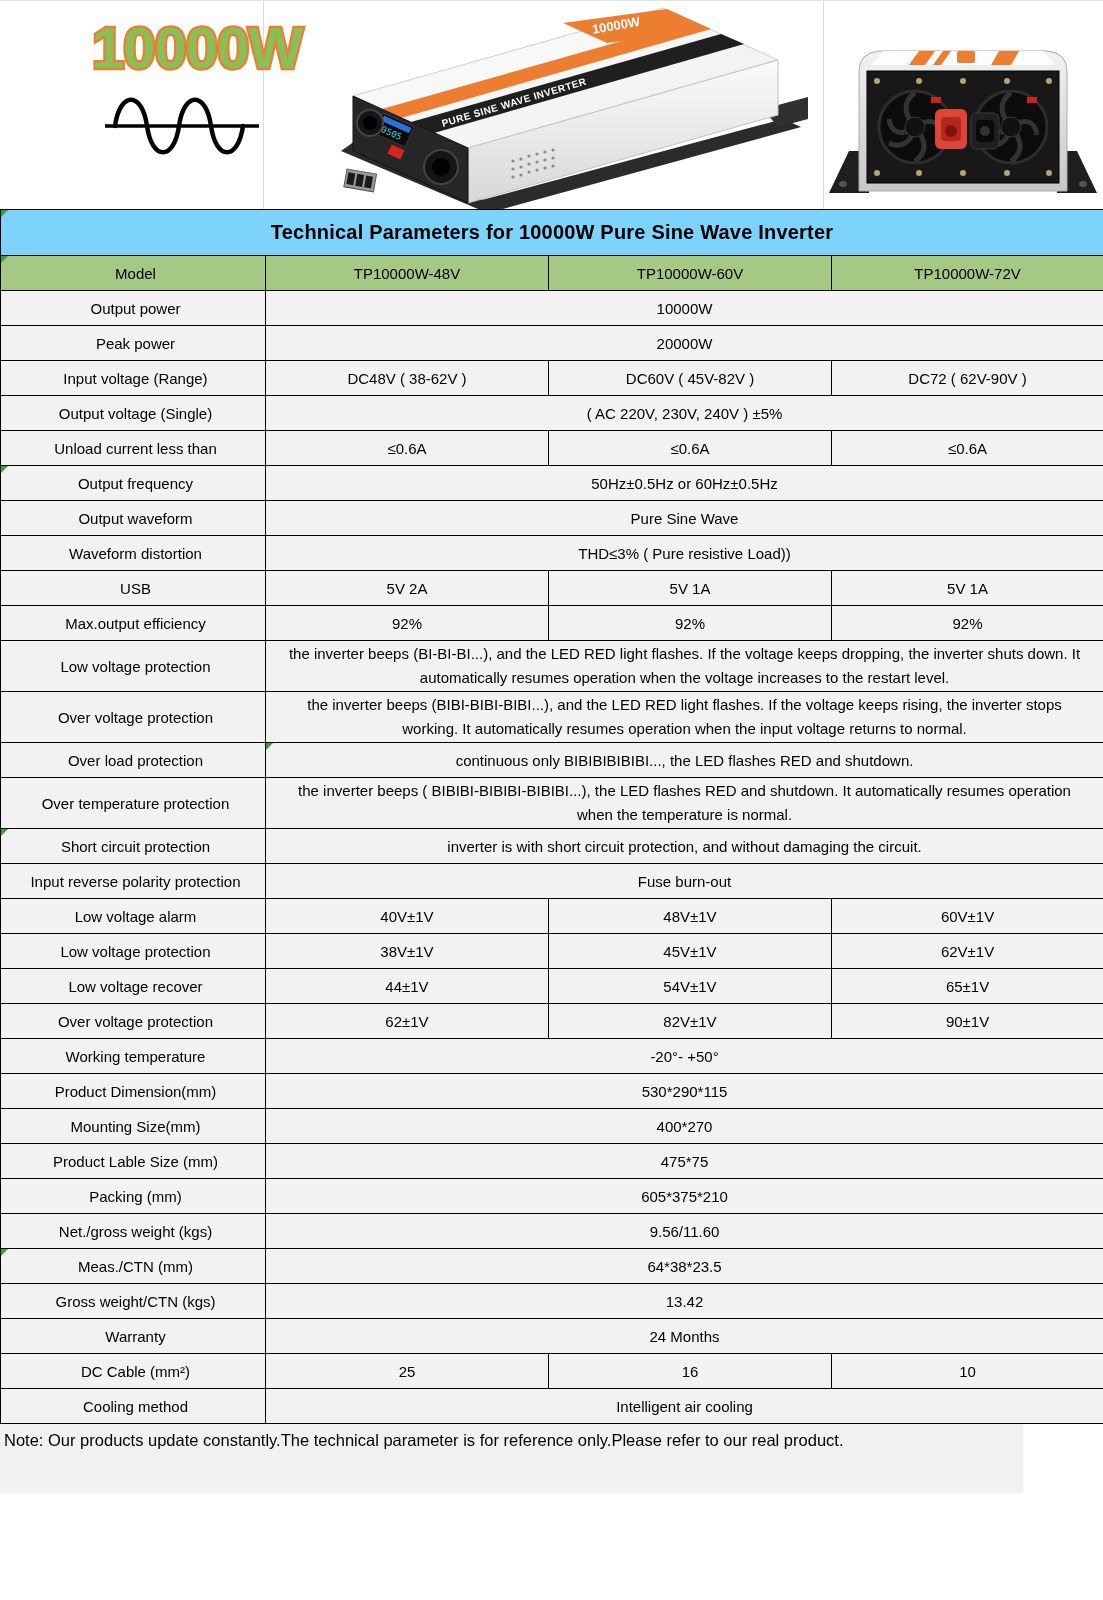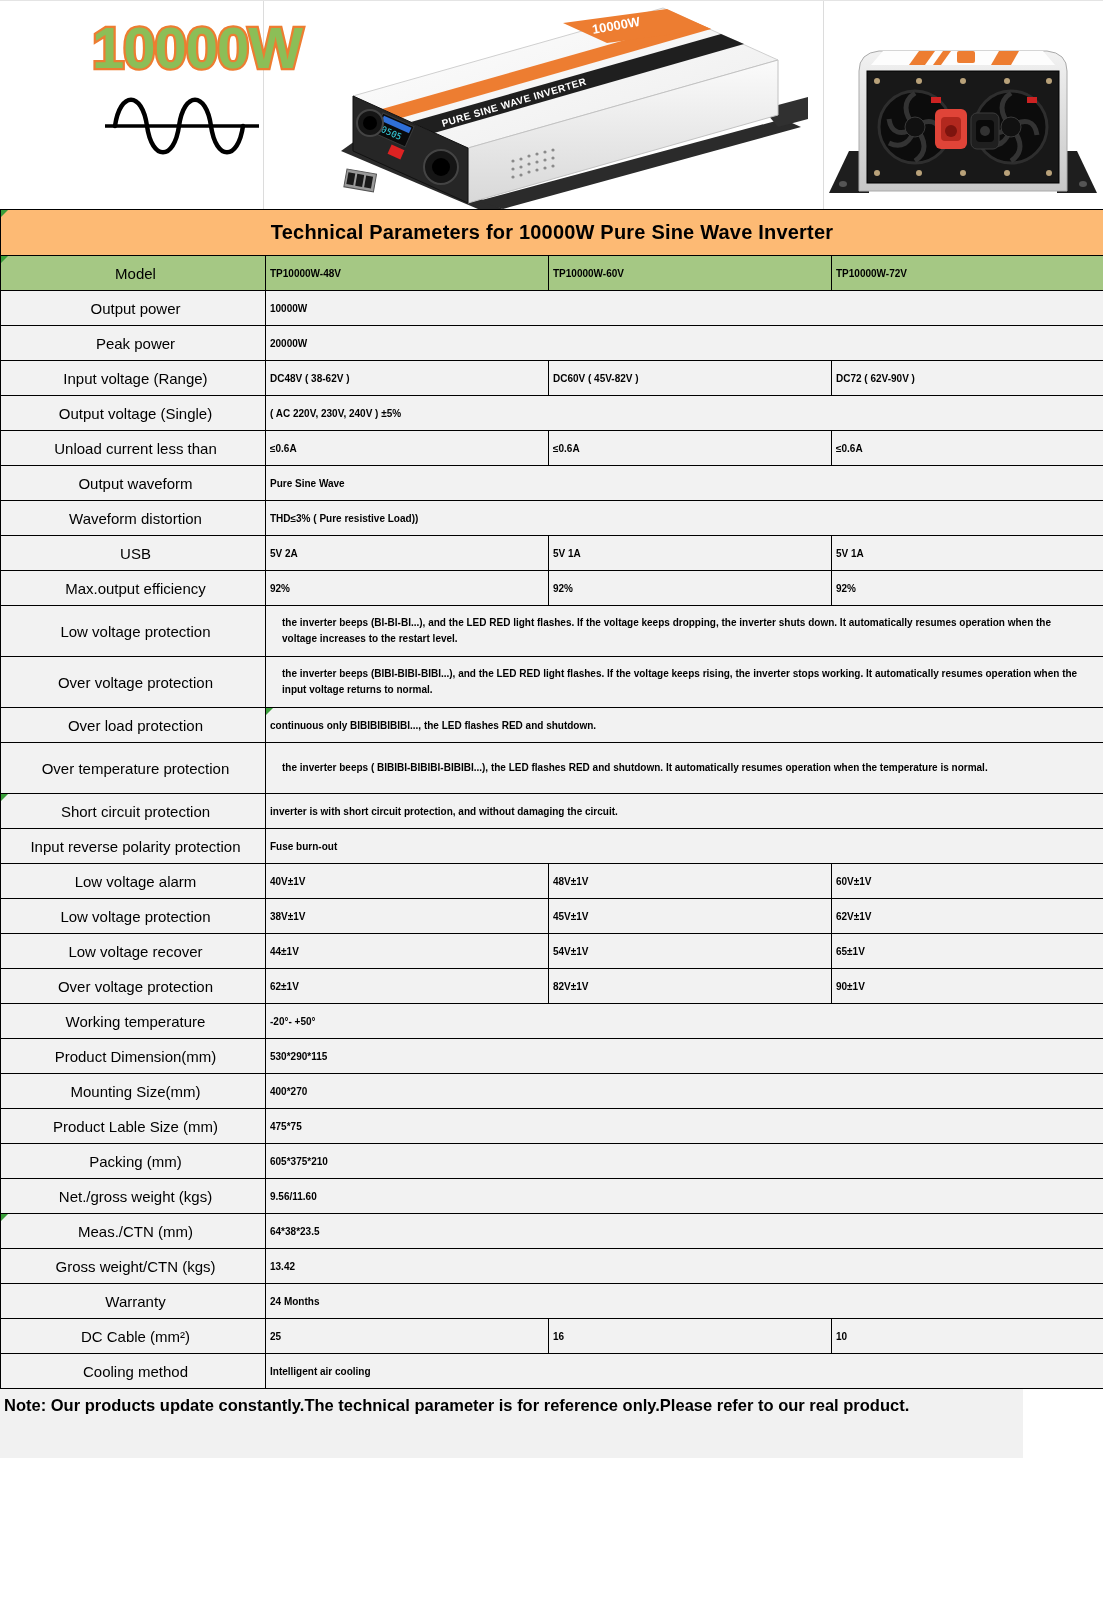--- a/index.html
+++ b/index.html
@@ -12,36 +12,36 @@
   .hero-sep{position:absolute;top:0;bottom:0;width:1px;background:#dcdcdc;z-index:1;}
   .hero-sep.s1{left:263px;} .hero-sep.s2{left:823px;}
   .watt-svg{position:absolute;left:88px;top:10px;z-index:3;}
   .sine-svg{position:absolute;left:103px;top:82px;z-index:2;}
   .mid-svg{position:absolute;left:263px;top:0;z-index:2;}
   .right-svg{position:absolute;left:823px;top:0;z-index:2;}
   
   table.spec{border-collapse:collapse;table-layout:fixed;width:1103px;background:#F2F2F2;}
   table.spec td{border:1px solid #000;overflow:hidden;position:relative;}
   td.title-cell{
-    background:#fdba74;height:43px;text-align:center;font-size:20px;font-weight:600;
+    background:#7dd3fc;height:43px;text-align:center;font-size:20px;font-weight:600;
     letter-spacing:0.2px;
   }
   tr.header-row td{background:#A5C884;}
   td.label-cell{padding:0 0 0 5px;font-size:15px;height:34px;text-align:center;}
-  td.value-cell{font-size:10px;text-align:left;padding:0 4px;font-weight:bold;}
+  td.value-cell{font-size:15px;text-align:center;padding:0 4px;}
   tr.tall td.value-cell{height:50px;line-height:1.6;padding:0 16px;}
   tr.std td{height:34px;}
   .flag::before, td.title-cell::before, .vflag::before{
     content:"";position:absolute;left:0;top:0;border-style:solid;
     border-width:7px 7px 0 0;border-color:#3A9E3A transparent transparent transparent;
   }
   
   .note-section{
     background:#F1F1F1;width:1023px;box-sizing:border-box;
-    padding:7px 6px 0 4px;font-size:16.5px;height:69px;font-weight:bold;
+    padding:7px 6px 0 4px;font-size:16.5px;height:69px;
   }
 </style>
 </head>
 <body>
 
 <div class="page">
 
   <div class="hero">
     <div class="hero-sep s1"></div>
     <div class="hero-sep s2"></div>
@@ -238,20 +238,24 @@
           <td class="label-cell">Output voltage (Single)</td>
           <td colspan="3" class="value-cell">( AC 220V, 230V, 240V ) ±5%</td>
         </tr>
         <tr class="std">
           <td class="label-cell">Unload current less than</td>
           <td class="value-cell">≤0.6A</td>
           <td class="value-cell">≤0.6A</td>
           <td class="value-cell">≤0.6A</td>
         </tr>
         <tr class="std">
+          <td class="label-cell flag">Output frequency</td>
+          <td colspan="3" class="value-cell">50Hz±0.5Hz or 60Hz±0.5Hz</td>
+        </tr>
+        <tr class="std">
           <td class="label-cell">Output waveform</td>
           <td colspan="3" class="value-cell">Pure Sine Wave</td>
         </tr>
         <tr class="std">
           <td class="label-cell">Waveform distortion</td>
           <td colspan="3" class="value-cell">THD≤3% ( Pure resistive Load))</td>
         </tr>
         <tr class="std">
           <td class="label-cell">USB</td>
           <td class="value-cell">5V 2A</td>

